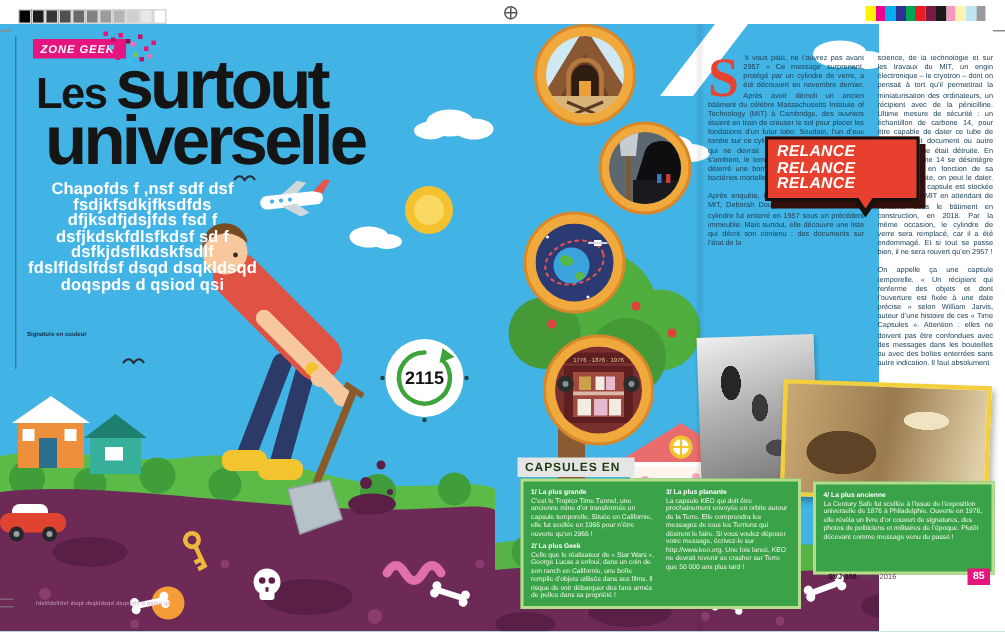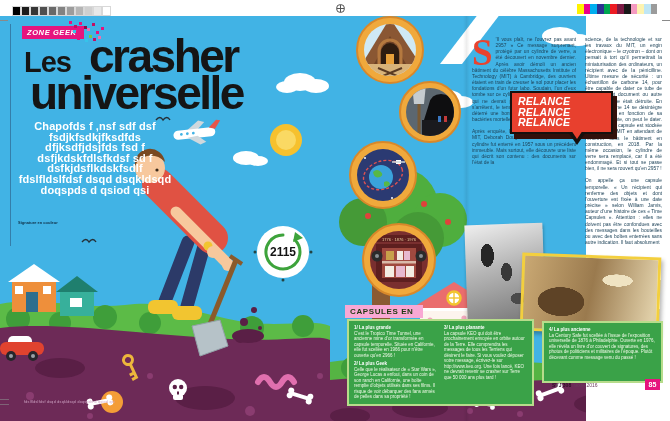--- a/index.html
+++ b/index.html
@@ -23,21 +23,21 @@
   .gutter-shade{left:463px;top:16px;width:7px;height:405px;z-index:2;
      background:linear-gradient(90deg,rgba(0,0,0,0) 0%,rgba(0,0,0,.07) 50%,rgba(0,0,0,0) 100%);}
   .guide-line{left:10px;top:24px;width:1px;height:222px;background:rgba(30,30,60,.35);z-index:3;}
 
   
   .kicker{left:22px;top:26px;background:#e6147e;color:#fff;font-weight:800;font-style:italic;
           font-size:7.5px;letter-spacing:.6px;padding:2px 7px 2px 5px;z-index:5;}
   .kpx{position:absolute;width:3px;height:3px;z-index:5;}
   .title{left:24px;top:33px;color:#151515;z-index:5;line-height:1;}
   .title .l1{display:flex;align-items:baseline;}
-  .title .lead{font-size:29px;font-weight:800;letter-spacing:-1px;margin-right:18px;}
+  .title .lead{font-size:29px;font-weight:800;letter-spacing:-1px;margin-right:6px;}
   .title .big{font-size:46px;font-weight:800;letter-spacing:-2.5px;}
   .title .l2{font-size:46px;font-weight:800;letter-spacing:-2.5px;margin:-9px 0 0 6px;}
 
   
   .intro{left:18px;top:121px;width:154px;color:#fff;font-size:11px;line-height:10.6px;
          font-weight:700;letter-spacing:.1px;z-index:5;text-align:center;}
   .signature{left:18px;top:220px;font-size:4px;font-weight:700;color:#10324a;z-index:5;}
 
   
   .col{color:#1d4258;font-size:4.9px;line-height:6.15px;text-align:justify;z-index:4;}
@@ -67,21 +67,21 @@
      box-shadow:1px 2px 3px rgba(0,0,0,.25);}
   .photo2{left:521px;top:255px;width:133px;height:72px;transform:rotate(2deg);z-index:8;
      border:3px solid #f3cf3e;
      background:
        radial-gradient(ellipse 42px 26px at 28% 62%,#5e4326 55%,transparent 56%),
        radial-gradient(ellipse 30px 12px at 70% 30%,#efe3c2 50%,transparent 51%),
        linear-gradient(100deg,#c9a873 0%,#9a7a4e 50%,#e0cfa8 95%);
      box-shadow:2px 3px 4px rgba(0,0,0,.3);}
 
   
-  .cap-label{left:345px;top:305px;background:#f9a8d4;color:#1e3a0f;font-weight:800;
+  .cap-label{left:345px;top:305px;background:#e5e5e5;color:#1e3a0f;font-weight:800;
              font-size:8px;letter-spacing:.6px;padding:2px 9px 2px 5px;z-index:9;}
   .capbox{background:#3aa248;border:2px solid #b7dc8b;color:#f0fae8;font-size:4.5px;
           line-height:5.5px;padding:4px 5px;z-index:9;box-sizing:border-box;}
   .capbox1{left:347px;top:319px;width:187px;height:87px;column-count:2;column-gap:7px;column-fill:auto;}
   .capbox2{left:542px;top:321px;width:121px;min-height:62px;}
   .cap-t{font-weight:800;color:#ffffff;}
   .cap-b{display:block;margin-bottom:3px;}
 
   
   .footL{left:24px;top:400px;font-size:3.6px;color:#cda3c3;letter-spacing:.3px;z-index:9;}
@@ -470,21 +470,21 @@
       <div class="kpx" style="left: 8px; top: 16px; background: rgb(230, 20, 126);"></div>
       <div class="kpx" style="left: 16px; top: 18px; background: rgb(53, 196, 234);"></div>
       <div class="kpx" style="left: 24px; top: 17px; background: rgb(194, 16, 100);"></div>
       <div class="kpx" style="left: 29px; top: 15px; background: rgb(240, 110, 174);"></div>
       <div class="kpx" style="left: 32px; top: 6px; background: rgb(230, 20, 126);"></div>
     </div>
 
   <div class="abs title">
     <div class="l1">
       <span class="lead">Les</span>
-      <span class="big">crasher</span>
+      <span class="big">surtout</span>
     </div>
     <div class="l2">universelle</div>
   </div>
 
   <div class="abs intro">Chapofds f ,nsf sdf dsf fsdjkfsdkjfksdfds dfjksdfjdsjfds fsd f dsfjkdskfdlsfkdsf sd f dsfkjdsflkdskfsdlf fdslfldslfdsf dsqd dsqkldsqd doqspds d qsiod qsi</div>
   <div class="abs signature">Signature en couleur</div>
 
   <div class="abs col col1">
     <p><span class="dropcap">S</span><span>’Il vous plaît, ne l’ouvrez pas avant 2957 » Ce message surprenant, protégé par un cylindre de verre, a été découvert en novembre dernier. Après avoir démoli un ancien bâtiment du célèbre Massachusetts Institute of Technology (MIT) à Cambridge, des ouvriers étaient en train de creuser le sol pour placer les fondations d’un futur labo. Soudain, l’un d’eux tombe sur ce cylindre bizarre, « quelque chose qui ne devrait pas être là ». Les travaux s’arrêtent, le temps de vérifier qu’ils n’ont pas déterré une bombe ou un récipient plein de bactéries mortelles…</span></p>
     <p>Après enquête, la responsable du musée du MIT, Deborah Douglas tient l’explication : ce cylindre fut enterré en 1957 sous un précédent immeuble. Mais surtout, elle découvre une liste qui décrit son contenu : des documents sur l’état de la</p>

